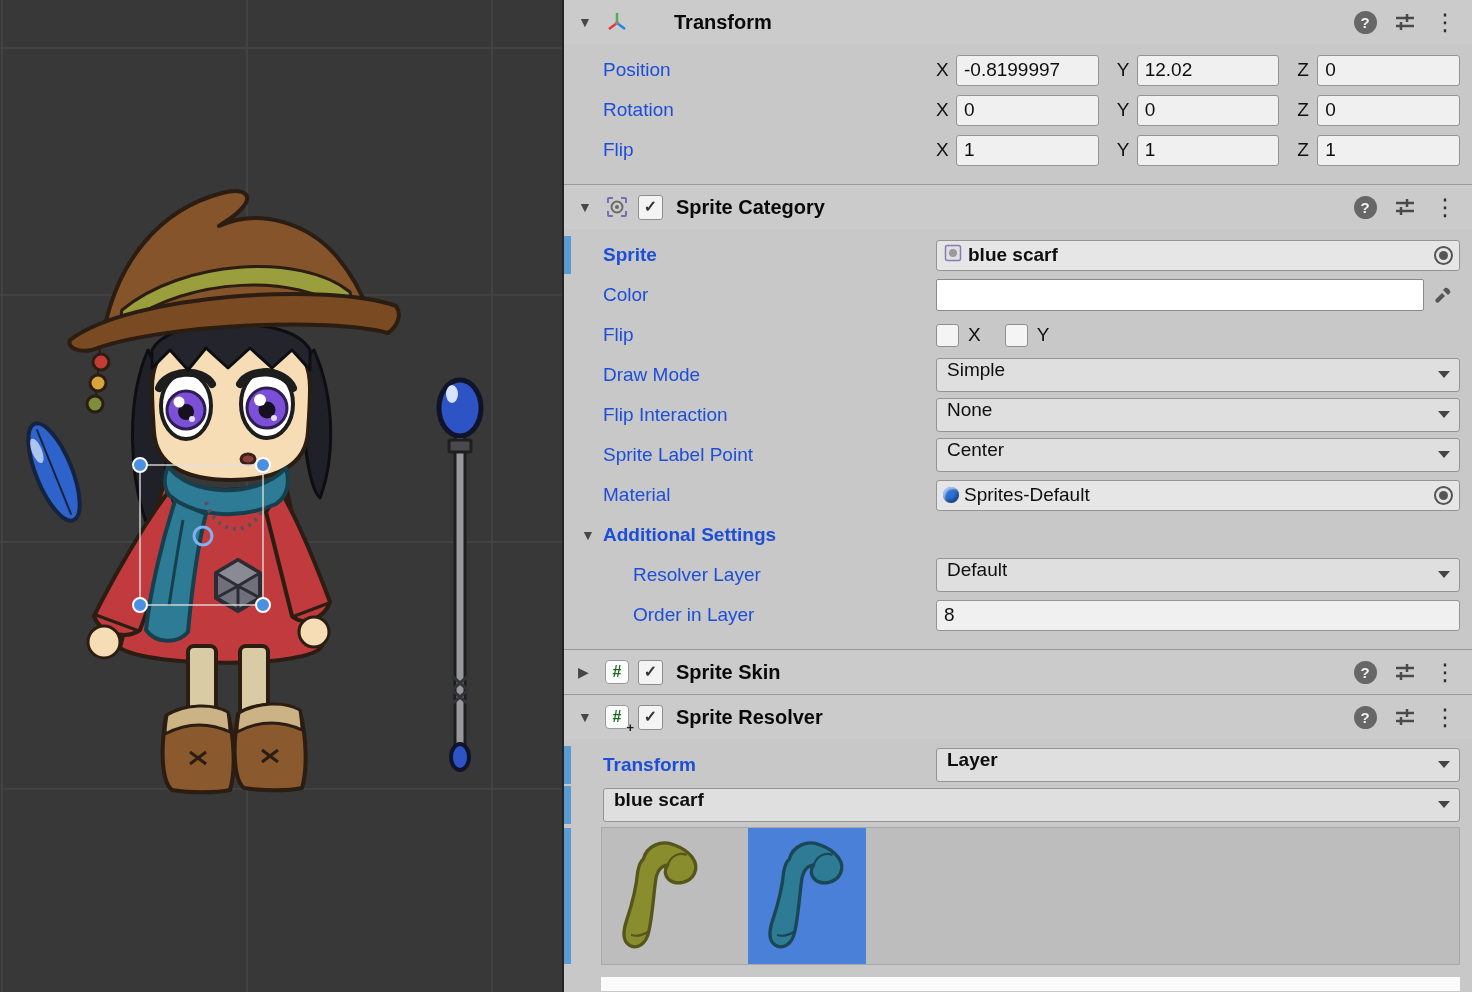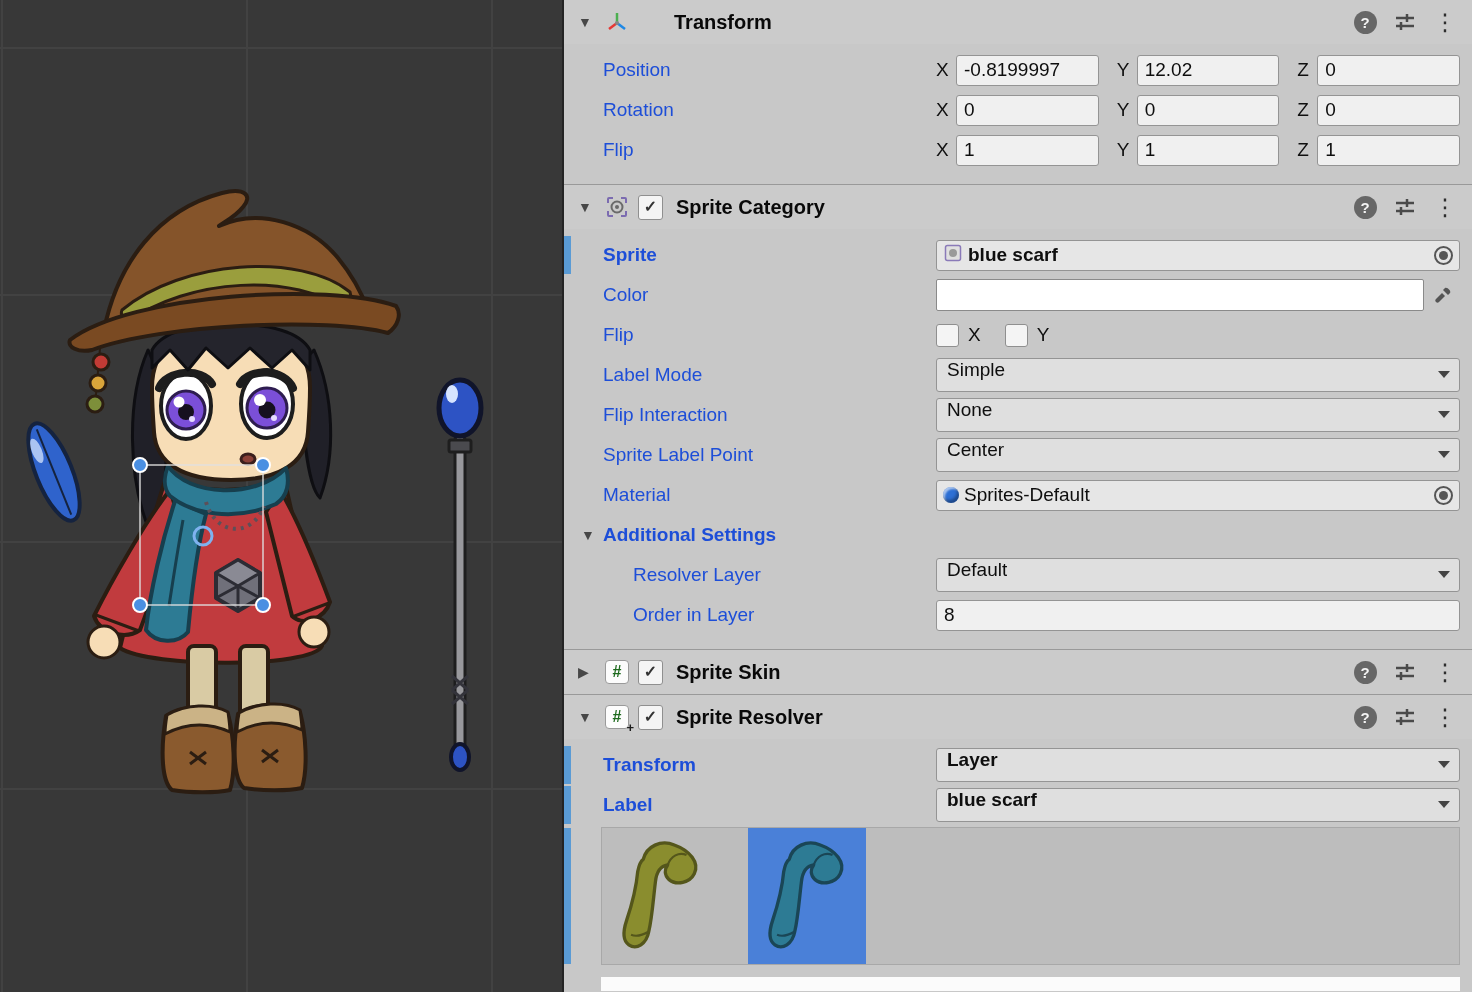--- a/index.html
+++ b/index.html
@@ -340,21 +340,21 @@
         <div class="row">
           <div class="row-label">Flip</div>
           <div class="row-content">
             <span class="mini-cb"></span>
             <span class="flip-label">X</span>
             <span class="mini-cb"></span>
             <span class="flip-label">Y</span>
           </div>
         </div>
         <div class="row">
-          <div class="row-label">Label Mode</div>
+          <div class="row-label">Draw Mode</div>
           <div class="row-content">
             <div class="dropdown">
                 <span class="dd-text">Simple</span>
                 <span class="dd-arrow"></span>
               </div>
           </div>
         </div>
         <div class="row">
           <div class="row-label">Flip Interaction</div>
           <div class="row-content">
@@ -466,21 +466,20 @@
           <div class="row-label bold">Transform</div>
           <div class="row-content">
             <div class="dropdown">
                 <span class="dd-text bold">Layer</span>
                 <span class="dd-arrow"></span>
               </div>
           </div>
         </div>
         <div class="row">
           <span class="override-bar"></span>
-          <div class="row-label bold">Label</div>
           <div class="row-content">
             <div class="dropdown">
                 <span class="dd-text bold">blue scarf</span>
                 <span class="dd-arrow"></span>
               </div>
           </div>
         </div>
         <div class="thumb-row">
           <span class="override-bar"></span>
           <div class="thumbs">

